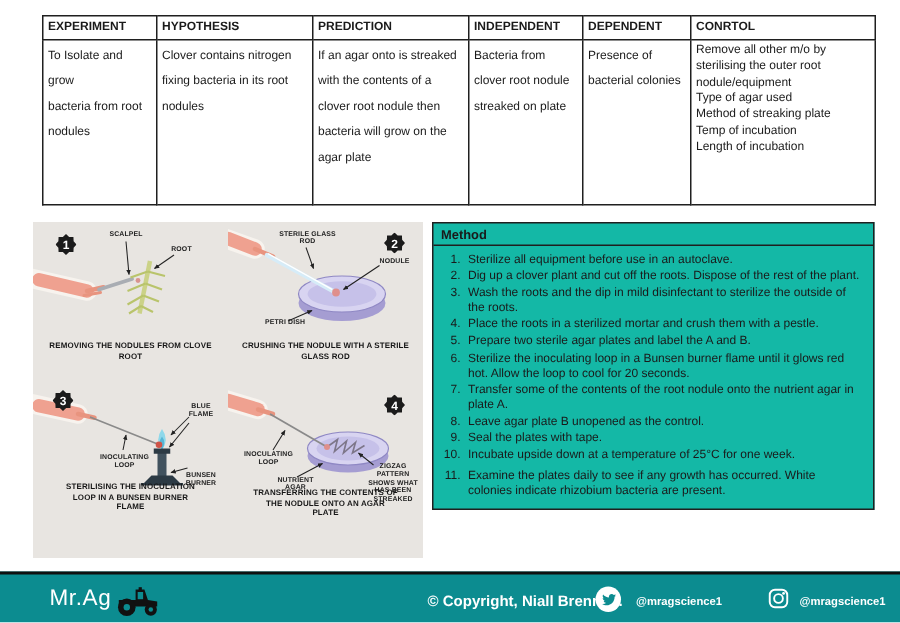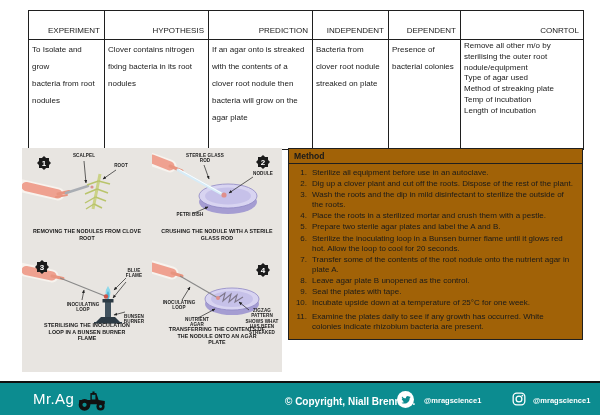--- a/index.html
+++ b/index.html
@@ -2,27 +2,27 @@
 <html><head>
 <meta charset="utf-8">
 <style>
   html,body{margin:0;padding:0;}
   body{width:600px;height:415px;position:relative;background:#ffffff;
        font-family:"Liberation Sans","DejaVu Sans",sans-serif;color:#1a1a1a;overflow:hidden;}
 
   
   .vars-table{position:absolute;left:28px;top:10px;width:555px;border-collapse:collapse;table-layout:fixed;}
   .vars-table th,.vars-table td{border:1.5px solid #1f1f1f;padding:1px 4px 2px 3px;vertical-align:top;text-align:left;}
-  .vars-table th{font-size:8px;font-weight:normal;height:11px;padding-top:15px;text-align:right;}
+  .vars-table th{font-size:8px;font-weight:bold;height:11px;padding-top:2px;}
   .vars-table td{height:106px;font-size:8px;font-weight:normal;}
   .dline{line-height:17px;}
   .tline{line-height:10.8px;}
 
   
-  .method-box{position:absolute;left:288px;top:148px;width:295px;border:1.5px solid #1f1f1f;background:#a16207;box-sizing:border-box;}
+  .method-box{position:absolute;left:288px;top:148px;width:295px;border:1.5px solid #1f1f1f;background:#14b8a6;box-sizing:border-box;}
   .method-title{font-size:8.6px;font-weight:bold;padding:2px 5px 2px 5px;border-bottom:1.5px solid #1f1f1f;}
   .method-steps{padding:4px 8px 6px 4px;}
   .step{display:flex;font-size:8px;line-height:10.1px;margin-bottom:1px;}
   .step .num{flex:none;width:14px;text-align:right;margin-right:5px;}
   .step .txt{flex:1;}
   .step.gap{margin-top:4px;}
 
   
   .diagram{position:absolute;left:22px;top:148px;width:260px;height:224px;background:#e8e5e1;}
   .panel{position:absolute;width:130px;height:112px;}

